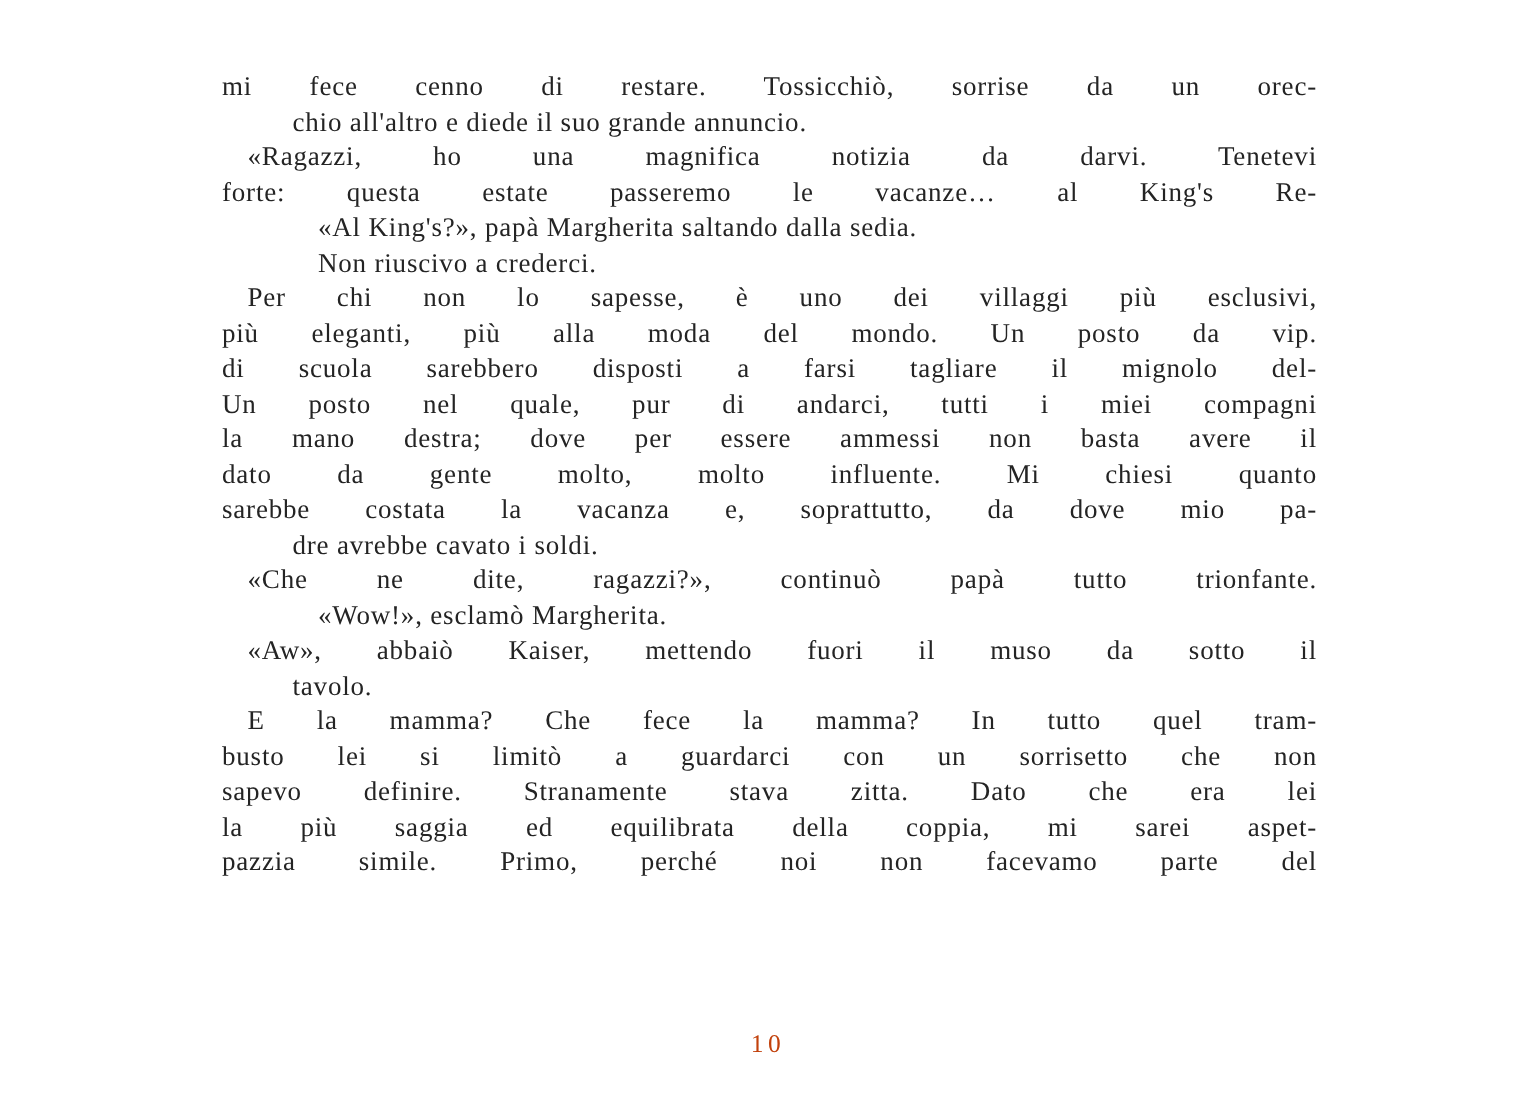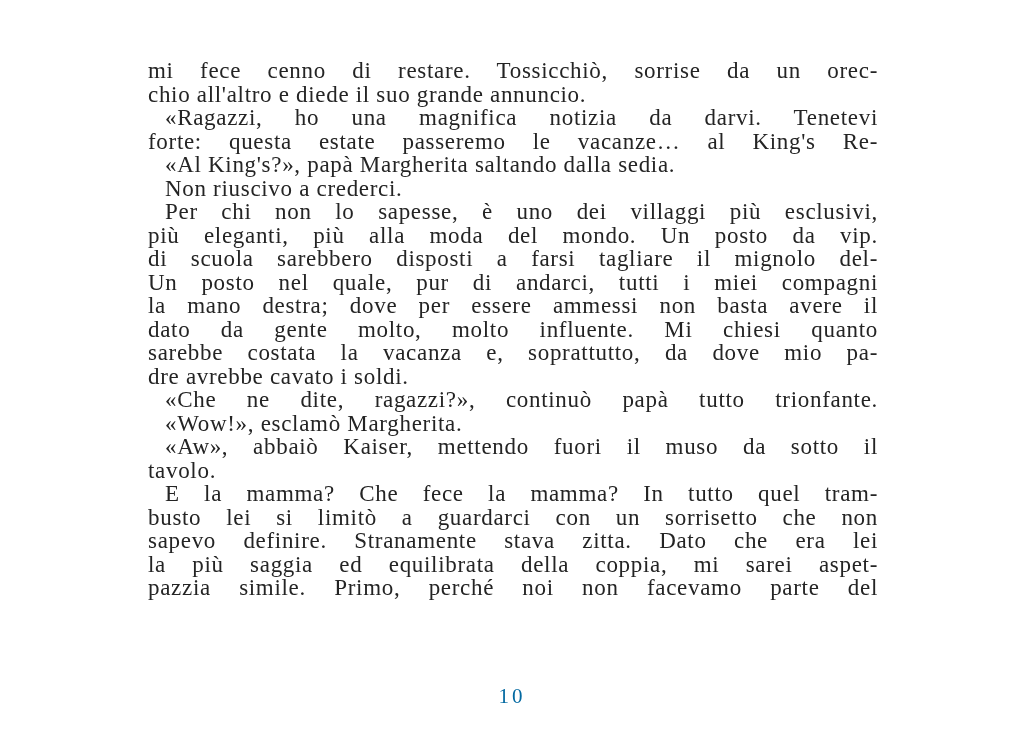--- a/index.html
+++ b/index.html
@@ -12,49 +12,50 @@
       position: relative;
       width: 1024px;
       height: 746px;
       background: #ffffff;
       overflow: hidden;
       color: #242424;
     }
     .page-text {
       position: absolute;
       left: 148px;
-      top: 59px;
+      top: 46px;
       width: 730px;
-      font-size: 23px;
+      font-size: 18px;
       line-height: 23.5px;
       letter-spacing: 0.03em;
     }
     .line {
       text-align: justify;
       text-align-last: justify;
     }
     .line.flush {
       text-align-last: left;
+      margin-left: 47px;
     }
     .line.indent {
       text-indent: 17px;
     }
     .bold {
       font-weight: normal;
     }
     .page-number {
       position: absolute;
       top: 686px;
       left: 0;
       width: 1024px;
       text-align: center;
-      font-size: 21px;
+      font-size: 17px;
       line-height: 20px;
       letter-spacing: 3px;
-      color: #0369a1;
+      color: #c2410c;
     }
   </style>
 </head>
 <body>
 
 <div class="page">
   <div class="page-text">
       <div class="line"><span class="">mi fece cenno di restare. Tossicchiò, sorrise da un orec-</span></div>
       <div class="line flush"><span class="">chio all'altro e diede il suo grande annuncio.</span></div>
       <div class="line indent"><span class="">«Ragazzi, ho una magnifica notizia da darvi. Tenetevi</span></div>

